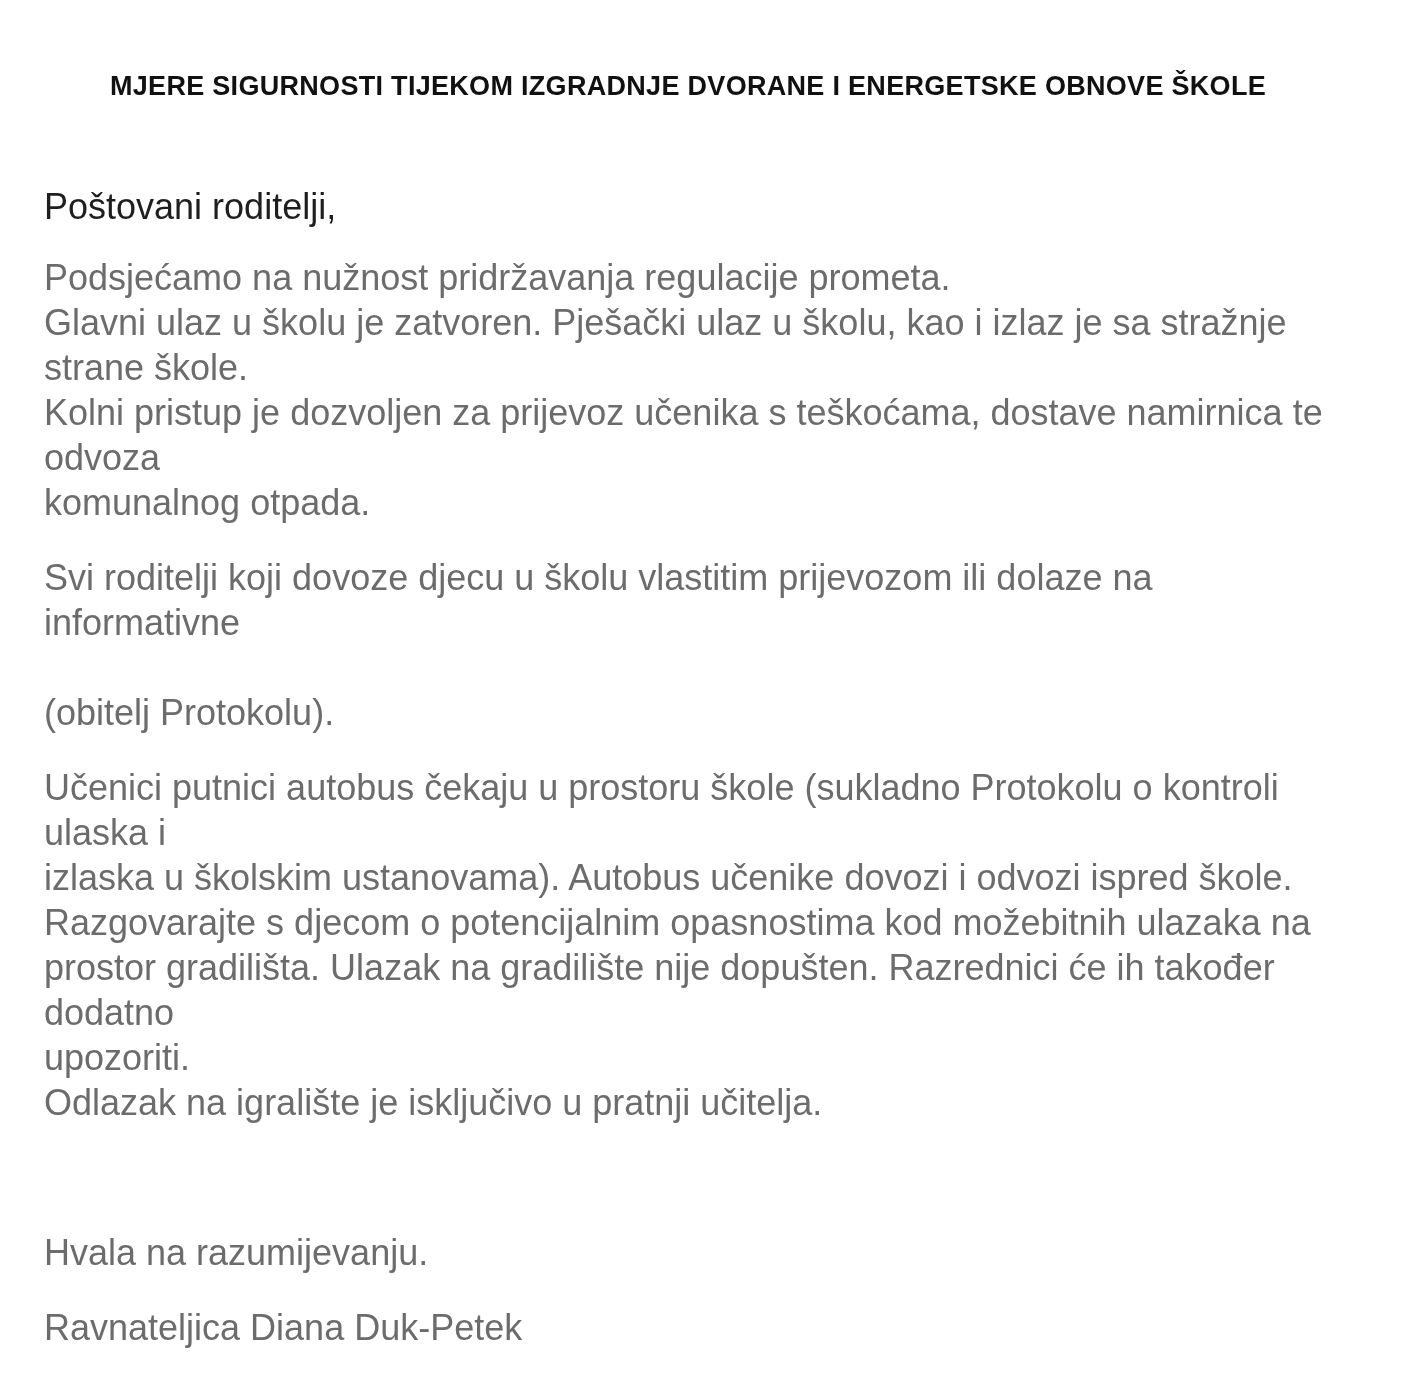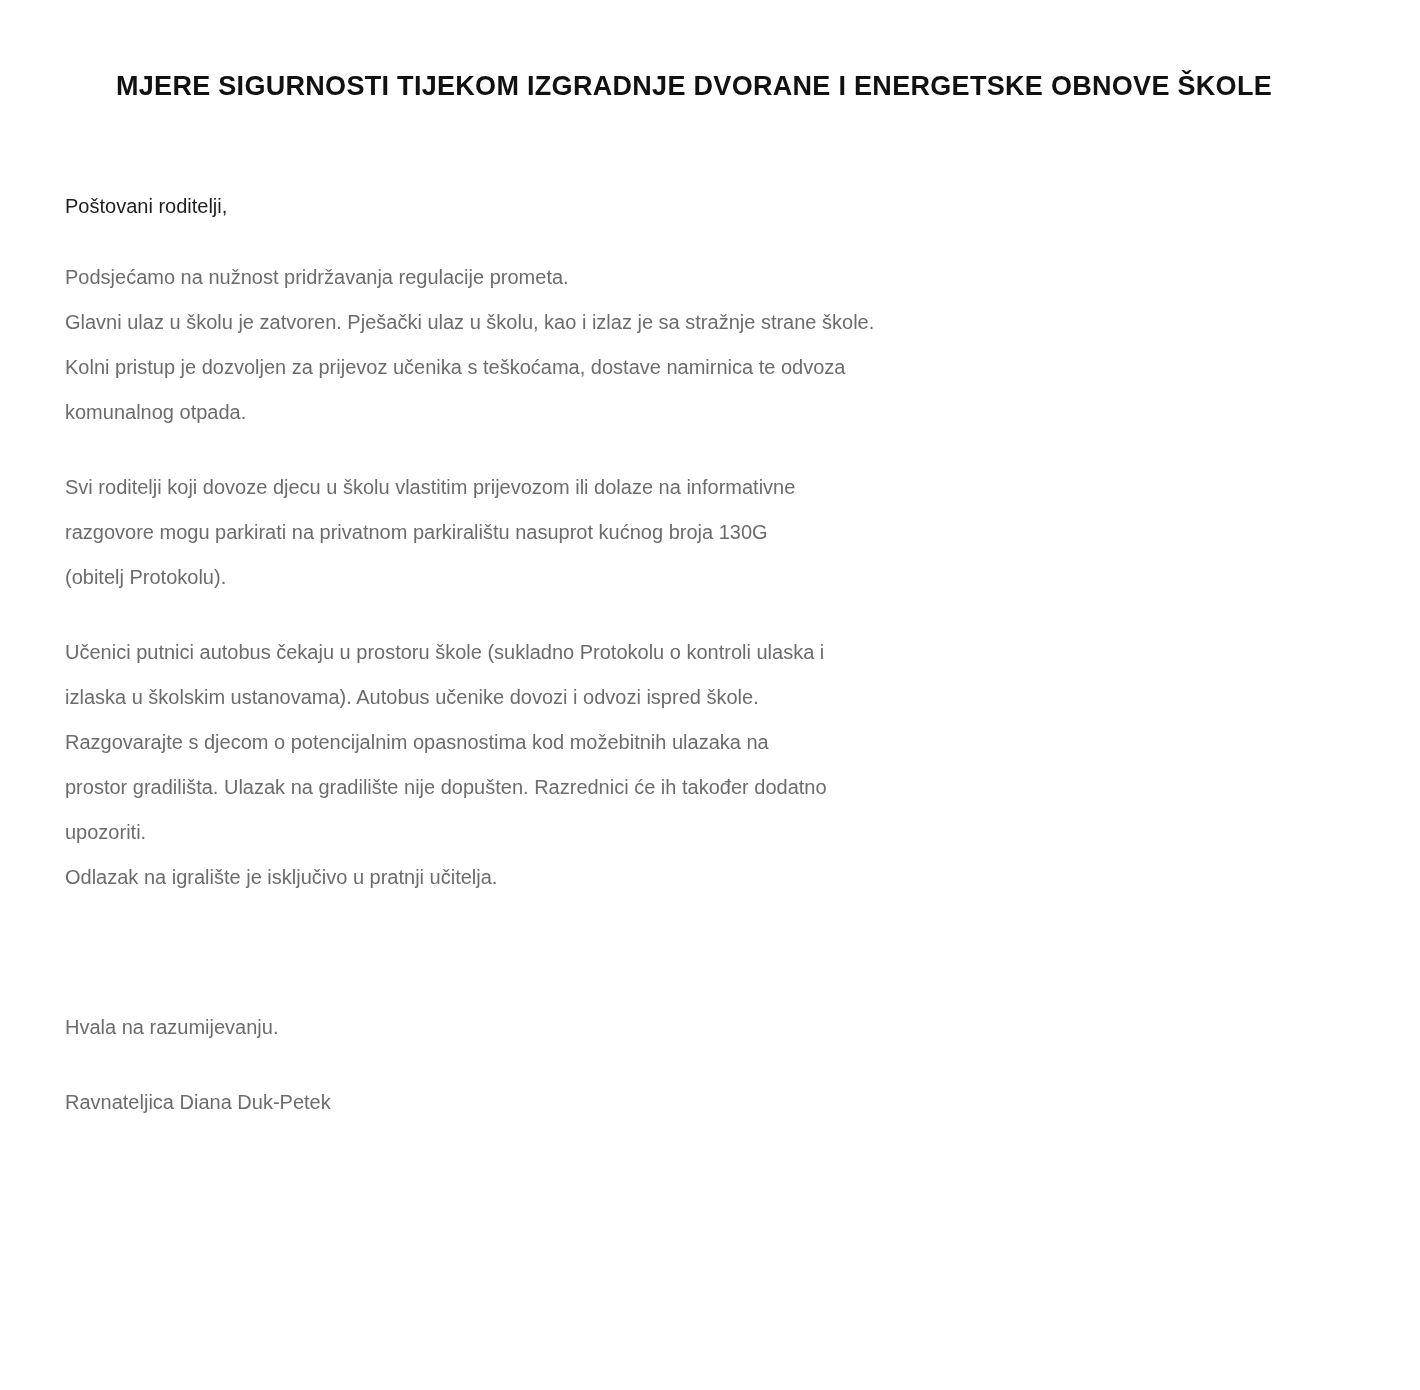--- a/index.html
+++ b/index.html
@@ -14,51 +14,51 @@
   body{
     width:1420px;
     height:1390px;
     background:var(--color-bg);
     font-family:"Liberation Sans","DejaVu Sans",sans-serif;
     overflow:hidden;
   }
   .page{
     width:1420px;
     height:1390px;
-    padding:68px 80px 40px 48px;
+    padding:68px 80px 40px 36px;
   }
   .notice-title{
     margin:0 0 80px 0;
     font-size:27px;
     line-height:36px;
     font-weight:700;
     letter-spacing:0.3px;
     text-align:center;
     color:var(--color-title);
   }
   .para{
-    margin:0 0 30px 17px;
-    font-size:20px;
+    margin:0 0 30px 8px;
+    font-size:36px;
     line-height:45px;
     font-weight:400;
     color:var(--color-body);
   }
   .para strong{ font-weight:400; }
   .greeting{
     color:var(--color-greeting);
     margin-bottom:26px;
   }
 </style>
 </head>
 <body>
 
 <div class="page">
   <h1 class="notice-title">MJERE SIGURNOSTI TIJEKOM IZGRADNJE DVORANE I ENERGETSKE OBNOVE ŠKOLE</h1>
   <div>
       <p class="para greeting"><span>Poštovani roditelji,</span></p>
       <p class="para"><strong>Podsjećamo na nužnost pridržavanja regulacije prometa.</strong><br><span>Glavni ulaz u školu je zatvoren. Pješački ulaz u školu, kao i izlaz je sa stražnje strane škole.</span><br><span>Kolni pristup je dozvoljen za </span><strong>prijevoz učenika s teškoćama, dostave namirnica te odvoza</strong><br><strong>komunalnog otpada.</strong></p>
-      <p class="para"><span>Svi </span><strong>roditelji koji dovoze djecu u školu vlastitim prijevozom ili dolaze na informativne</strong><br><strong>razgovore mogu parkirati na privatnom parkiralištu nasuprot kućnog broja 130G</strong><br><strong>(obitelj Protokolu).</strong></p>
+      <p class="para"><span>Svi </span><strong>roditelji koji dovoze djecu u školu vlastitim prijevozom ili dolaze na informativne</strong><br><br><strong>(obitelj Protokolu).</strong></p>
       <p class="para"><strong>Učenici putnici autobus čekaju u prostoru škole</strong><span> (sukladno Protokolu o kontroli ulaska i</span><br><span>izlaska u školskim ustanovama). </span><strong>Autobus učenike dovozi i odvozi ispred škole.</strong><br><strong>Razgovarajte s djecom o potencijalnim opasnostima kod možebitnih ulazaka na</strong><br><strong>prostor gradilišta. Ulazak na gradilište nije dopušten.</strong><span> Razrednici će ih također dodatno</span><br><span>upozoriti.</span><br><strong>Odlazak na igralište je isključivo u pratnji učitelja.</strong></p>
       <p class="para"><br></p>
       <p class="para"><span>Hvala na razumijevanju.</span></p>
       <p class="para"><span>Ravnateljica Diana Duk-Petek</span></p>
     </div>
 </div>
 
 </body></html>

